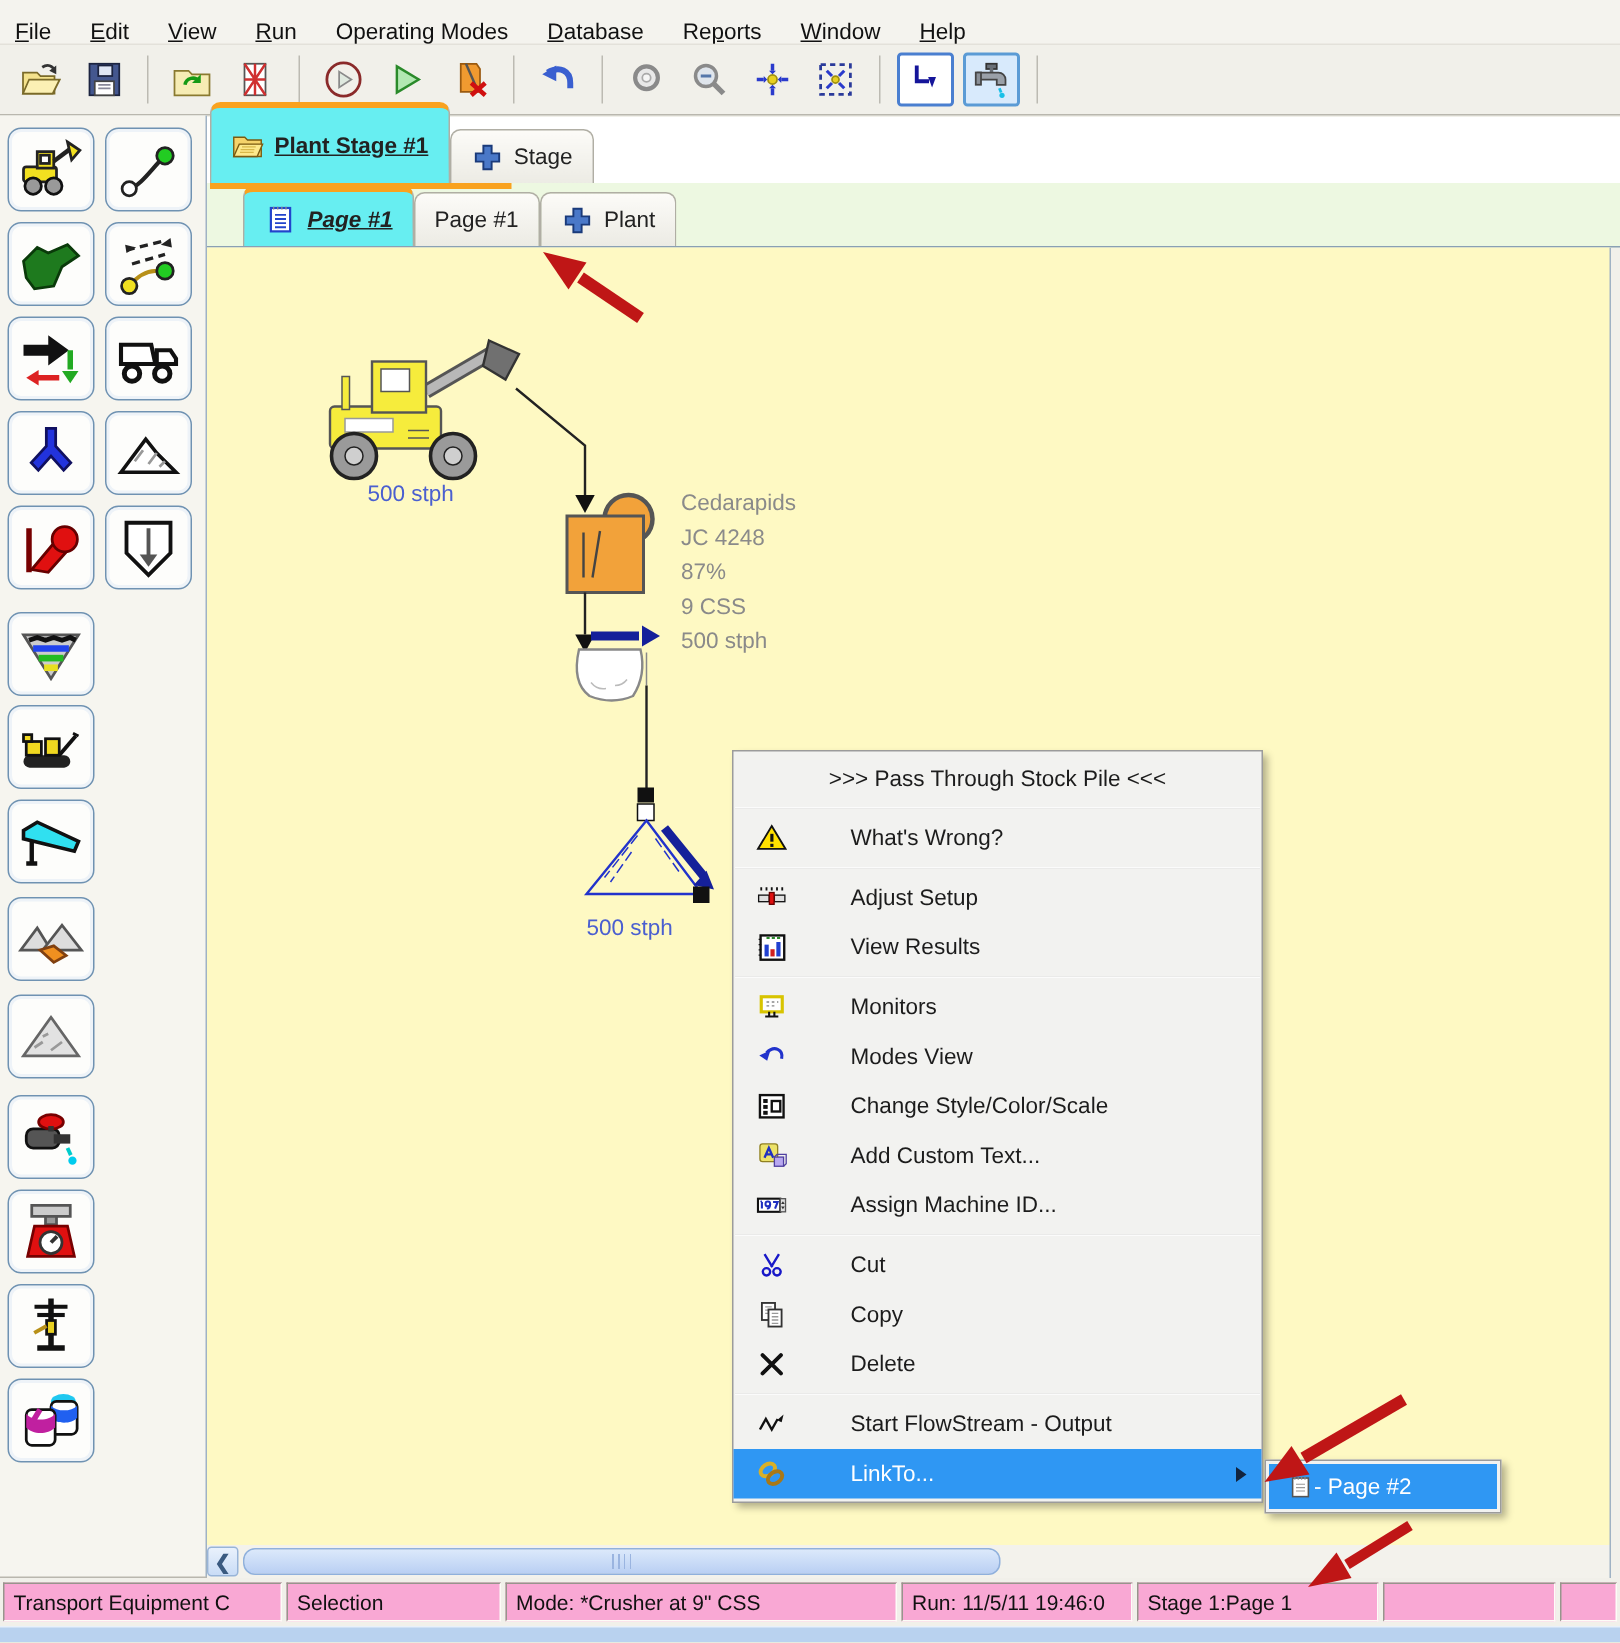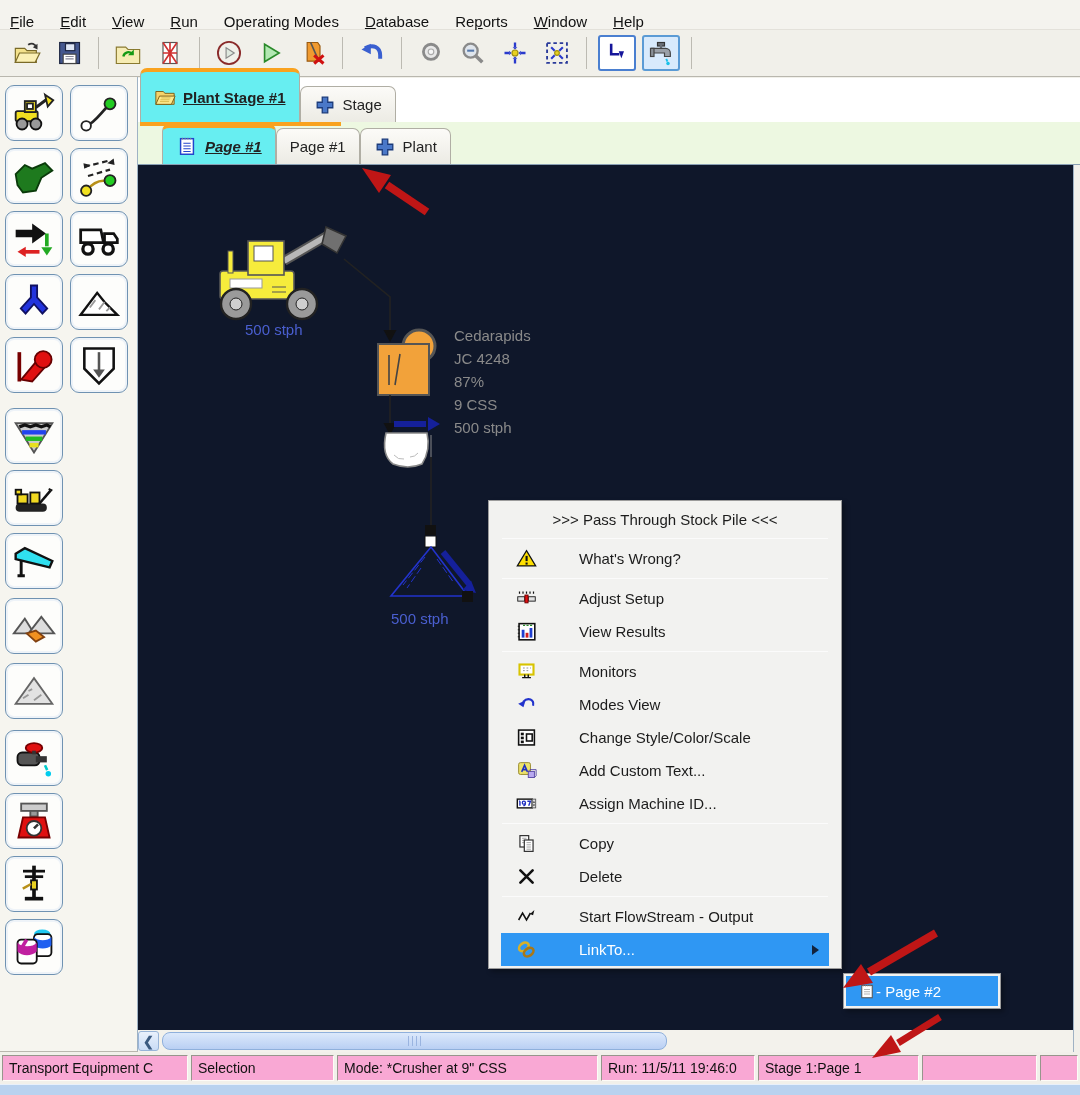--- a/index.html
+++ b/index.html
@@ -39,28 +39,28 @@
   .tab { display:inline-flex; align-items:center; gap:7px; padding:0 13px; height:36px;
          border:1px solid #b0aea4; border-bottom:none; border-radius:7px 7px 0 0;
          background:linear-gradient(#fcfbf8,#ecebe4); font-size:15px; color:#222; white-space:nowrap; }
   .tab.active { background:#67eef1; border-top:4px solid #f9a21f; height:40px; }
   .stage-row .tab.active { height:54px; }
   .tab.active .tab-label { font-weight:bold; text-decoration:underline; }
   .page-row .tab.active .tab-label { font-style:italic; }
   .tab svg { width:22px; height:22px; }
 
   
-  .canvas { position:absolute; left:138px; top:165px; width:936px; height:865px; background:#0f172a;
+  .canvas { position:absolute; left:138px; top:165px; width:936px; height:865px; background:#fef9c3;
             border-right:1px solid #9fb2c4; overflow:hidden; }
   .flow-label { position:absolute; font-size:15px; color:#4a5fd0; white-space:nowrap; }
   .spec-labels { position:absolute; left:316px; top:159px; font-size:15px; color:#8a8a8a; line-height:23px; }
 
   
   .ctx-menu { position:absolute; left:350px; top:335px; width:354px; background:#f2f2f0; border:1px solid #9b9b9b;
-              box-shadow:3px 3px 5px rgba(0,0,0,.3); padding:2px 12px; z-index:10; font-size:15px; color:#1c1c1c; }
+              box-shadow:3px 3px 5px rgba(0,0,0,.3); padding:2px 0; z-index:10; font-size:15px; color:#1c1c1c; }
   .cm-header { height:32px; display:flex; align-items:center; justify-content:center; }
   .cm-sep { height:1px; background:#bdbdbd; border-bottom:1px solid #fbfbfb; margin:3px 1px; }
   .cm-item { height:33px; display:flex; align-items:center; padding:0 10px 0 12px;gap:26px; }
   .cm-ic { width:26px; height:22px; display:flex; align-items:center; justify-content:center; margin-right:14px; }
   .cm-ic svg { width:21px; height:21px; }
   .cm-item.hl { background:#2f97f3; color:#fff; }
   .cm-arrow { margin-left:auto; width:0; height:0; border-left:7px solid #12233d; border-top:5px solid transparent; border-bottom:5px solid transparent; }
 
   
   .sub-menu { position:absolute; left:705px; top:808px; width:158px; background:#f2f2f0; border:1px solid #9b9b9b;
@@ -561,20 +561,30 @@
               <rect x="18.5" y="7" width="4" height="10" fill="#e0e0e0" stroke="#555"></rect>
               <path d="M20.5 9l-1.4 2h2.8zM20.5 15l-1.4-2h2.8z" fill="#333"></path>
             </svg>
           </span>
         <span class="cm-label">Assign Machine ID...</span>
       </div>
       <div class="cm-sep"></div>
       <div class="cm-item">
         <span class="cm-ic">
             <svg viewBox="0 0 24 24">
+              <path d="M6.5 3.5l6 10M17.5 3.5l-6 10" stroke="#1818c8" stroke-width="1.8"></path>
+              <circle cx="8" cy="17" r="2.8" fill="none" stroke="#1818c8" stroke-width="1.8"></circle>
+              <circle cx="16" cy="17" r="2.8" fill="none" stroke="#1818c8" stroke-width="1.8"></circle>
+            </svg>
+          </span>
+        <span class="cm-label">Cut</span>
+      </div>
+      <div class="cm-item">
+        <span class="cm-ic">
+            <svg viewBox="0 0 24 24">
               <rect x="4.5" y="3" width="10" height="13" fill="#fff" stroke="#333" stroke-width="1.4"></rect>
               <path d="M7 6h5M7 8.5h5M7 11h5" stroke="#999"></path>
               <rect x="9.5" y="8" width="10" height="13" fill="#fff" stroke="#333" stroke-width="1.4"></rect>
               <path d="M12 11h5M12 13.5h5M12 16h5M12 18.5h5" stroke="#999"></path>
             </svg>
           </span>
         <span class="cm-label">Copy</span>
       </div>
       <div class="cm-item">
         <span class="cm-ic">

